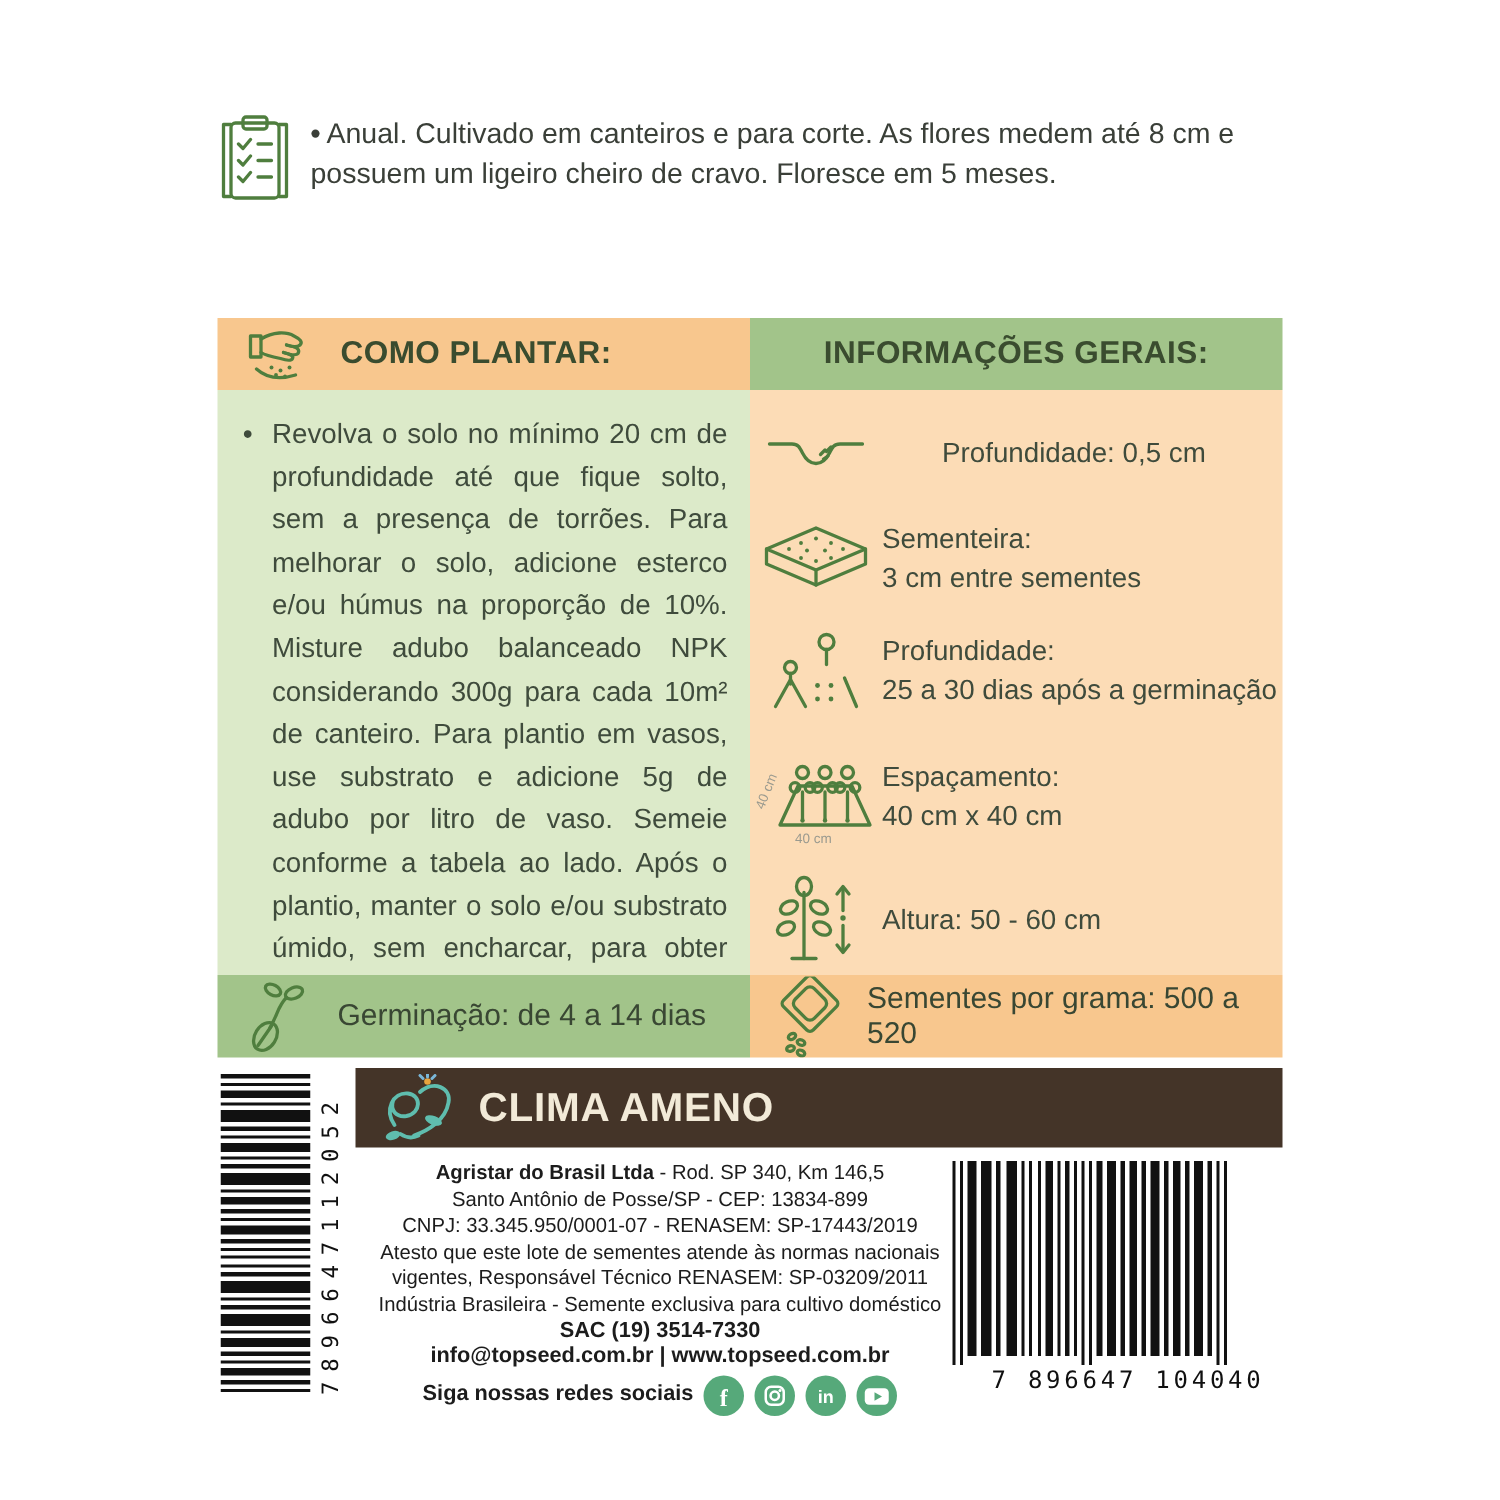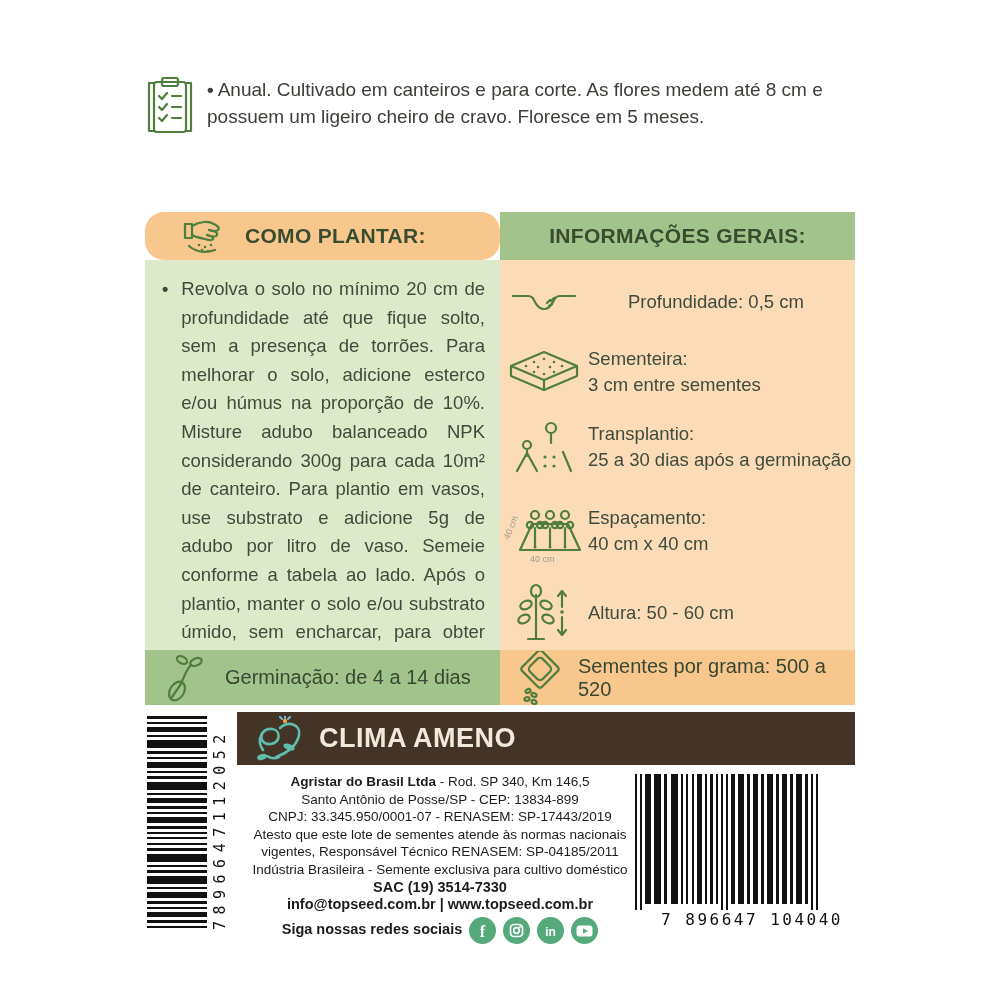--- a/index.html
+++ b/index.html
@@ -13,21 +13,21 @@
   
   .top-note{position:absolute;left:0;top:0;width:710px;display:flex;gap:12px;}
   .top-note .clip-ic{flex:0 0 50px;}
   .top-note p{margin:2px 0 0 0;font-size:19px;line-height:1.42;color:#3a3f38;width:648px;}
   .bullet{font-weight:bold;margin-right:4px;}
 
   
   .main{position:absolute;left:0;top:137px;width:710px;}
   .col-hdr{height:48px;display:flex;align-items:center;box-sizing:border-box;
     font-size:21px;font-weight:bold;color:#3a4c2f;letter-spacing:.3px;}
-  .hdr-left{position:absolute;left:0;top:0;width:355px;background:#f8c78e;padding-left:38px;gap:16px;border-radius:19px;}
+  .hdr-left{position:absolute;left:0;top:0;width:355px;background:#f8c78e;padding-left:20px;gap:16px;}
   .hdr-right{position:absolute;left:355px;top:0;width:355px;background:#a2c48a;justify-content:center;}
 
   .body-left{position:absolute;left:0;top:48px;width:355px;height:390px;background:#dceac9;
     box-sizing:border-box;padding:15px 15px 0 17px;}
   .body-left .para{display:flex;gap:9px;}
   .body-left .para p{margin:0;font-size:18.5px;line-height:28.6px;color:#3f4b3c;text-align:justify;}
   .body-left .bullet{color:#3f4b3c;font-size:18px;line-height:28px;}
 
   .body-right{position:absolute;left:355px;top:48px;width:355px;height:390px;background:#fcdcb6;
     box-sizing:border-box;display:flex;flex-direction:column;justify-content:flex-start;padding-top:10px;}
@@ -166,21 +166,21 @@
             <line class="icg" x1="13" y1="30" x2="13" y2="37"></line>
             <path class="icg" d="M3 52 L13 34 L23 52"></path>
             <circle class="icg-f" cx="31" cy="38" r="1.6"></circle>
               <circle class="icg-f" cx="40" cy="38" r="1.6"></circle>
             <circle class="icg-f" cx="31" cy="47" r="1.6"></circle>
               <circle class="icg-f" cx="40" cy="47" r="1.6"></circle>
             <line class="icg" x1="49" y1="33" x2="57" y2="52"></line>
           </svg>
         </div>
         <div class="info-text">
-          <div>Transplantio:</div>
+          <div>Profundidade:</div>
           <div>25 a 30 dias após a germinação</div>
         </div>
       </div>
 
       <div class="info-row r4">
         <div class="icon-box">
           <svg width="84" height="66" viewBox="0 0 84 66">
             <text class="lbl40" x="7" y="42" transform="rotate(-68 7 42)">40 cm</text>
             <text class="lbl40" x="28" y="64">40 cm</text>
             <polygon class="icg" points="18,52 30,26 66,26 78,52"></polygon>
@@ -325,21 +325,21 @@
         </svg>
       </span>
       <span class="brand-name">CLIMA AMENO</span>
     </div>
 
     <div class="company">
       <div><span class="b">Agristar do Brasil Ltda</span><span> - Rod. SP 340, Km 146,5</span></div>
       <div>Santo Antônio de Posse/SP - CEP: 13834-899</div>
       <div>CNPJ: 33.345.950/0001-07 - RENASEM: SP-17443/2019</div>
       <div>Atesto que este lote de sementes atende às normas nacionais</div>
-      <div>vigentes, Responsável Técnico RENASEM: SP-04185/2011</div>
+      <div>vigentes, Responsável Técnico RENASEM: SP-03209/2011</div>
       <div>Indústria Brasileira - Semente exclusiva para cultivo doméstico</div>
       <div class="sac-line">SAC  (19) 3514-7330</div>
       <div class="contact-line">info@topseed.com.br | www.topseed.com.br</div>
       <div class="social-row">
         <span>Siga nossas redes sociais</span>
         <span class="soc">
           <svg width="27" height="27" viewBox="0 0 27 27">
               <text x="13.5" y="20" text-anchor="middle" font-size="16" font-weight="bold" fill="#ffffff" font-family="Liberation Serif, serif">f</text>
             </svg>
         </span>

